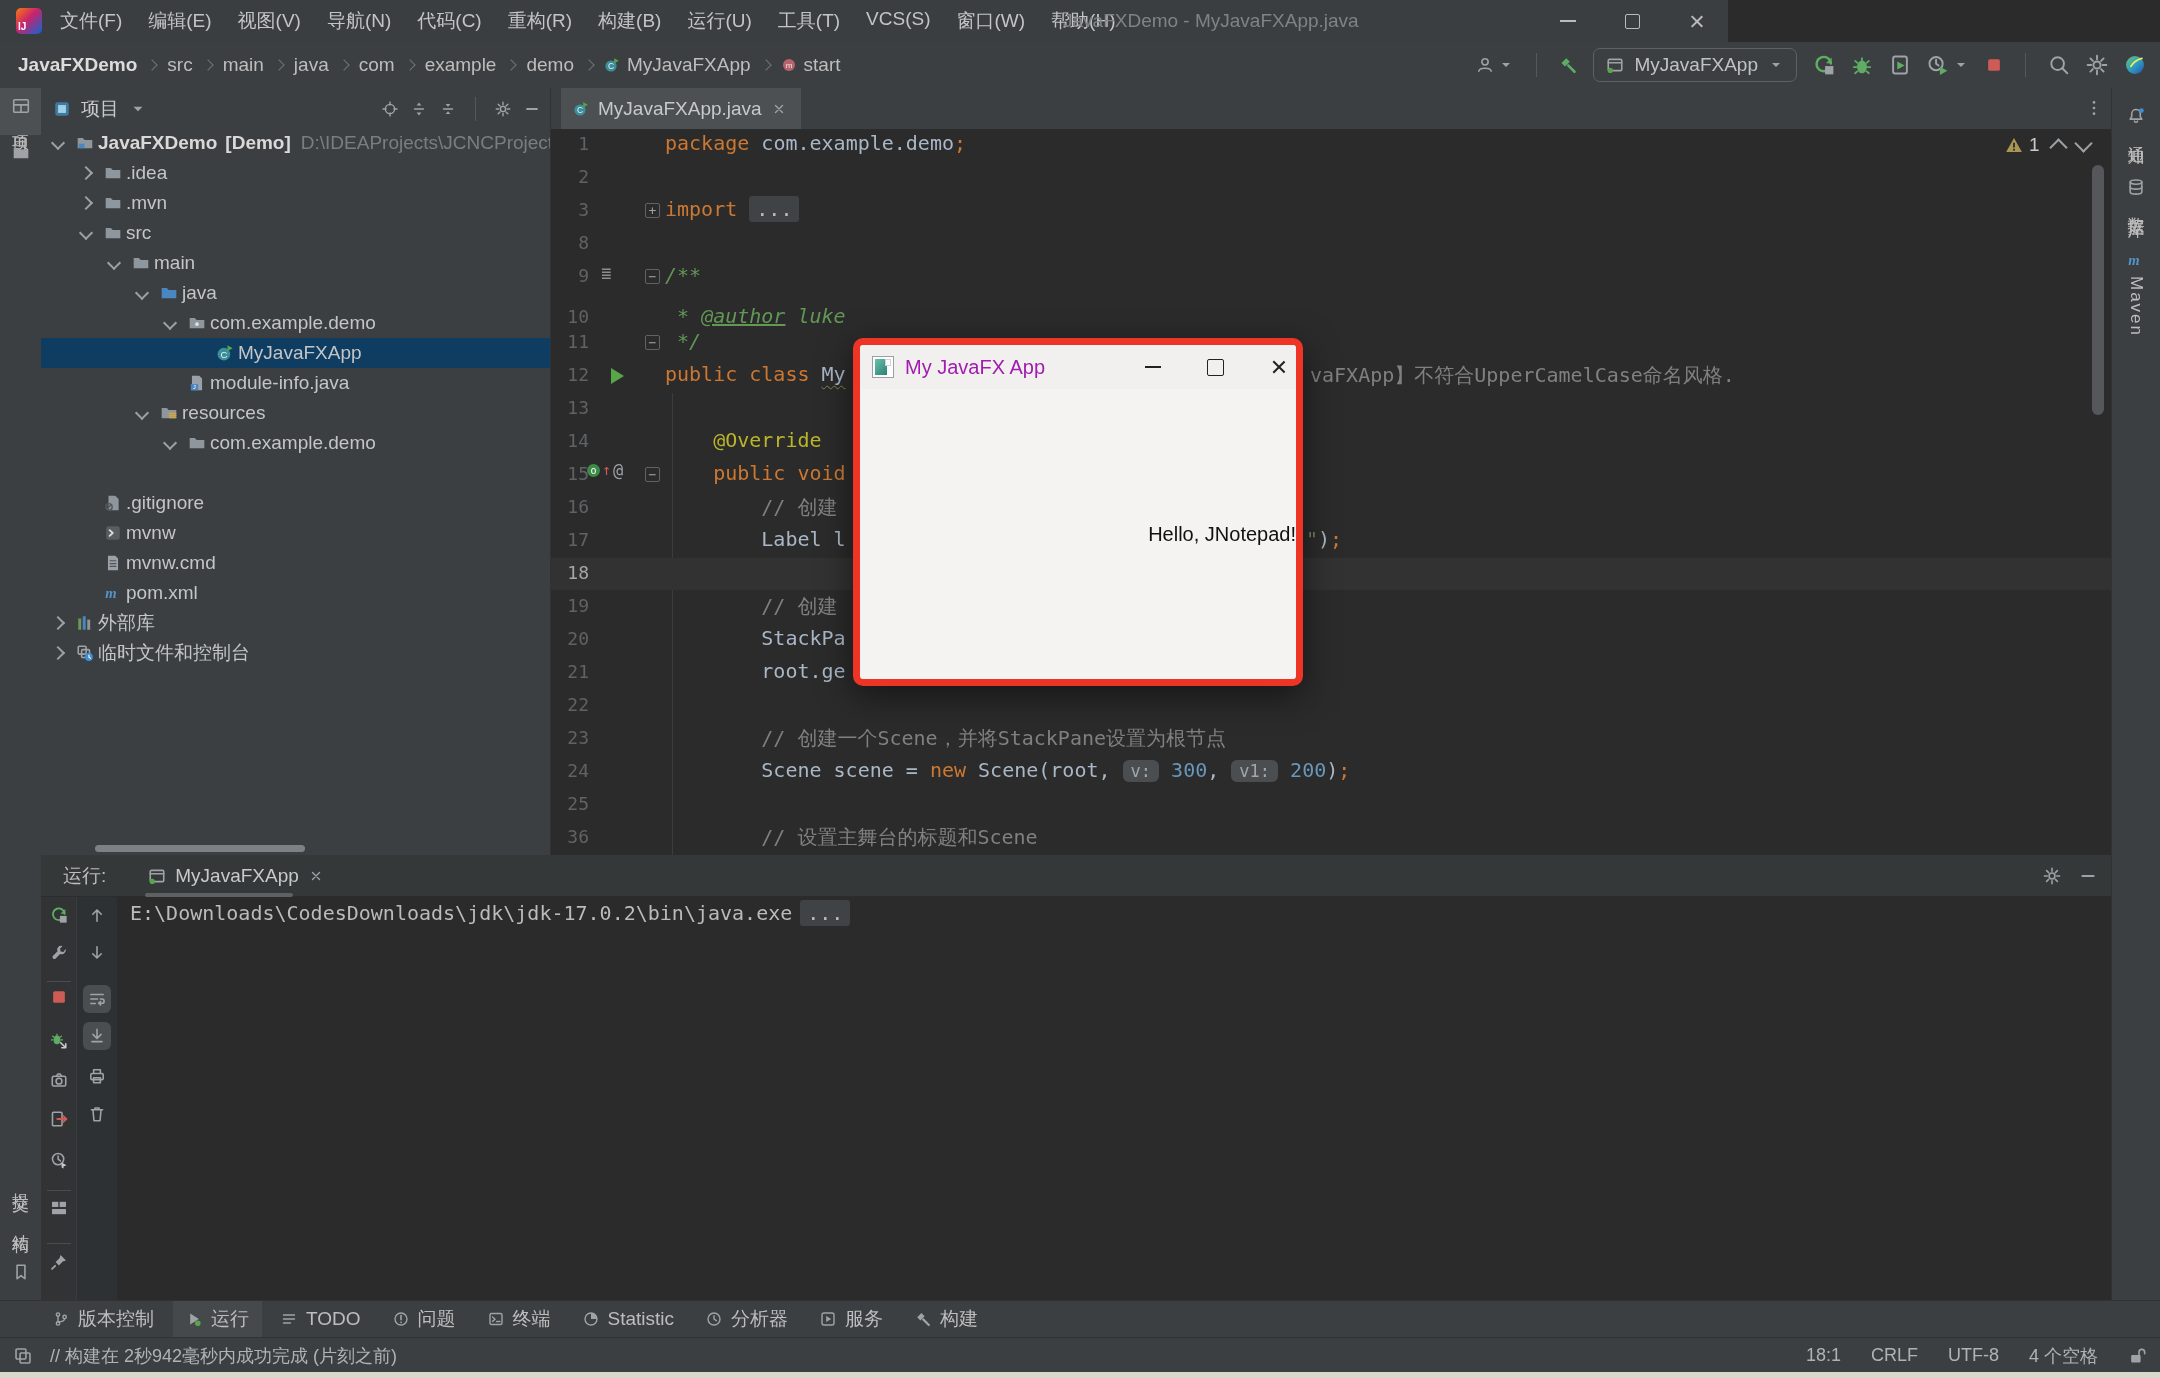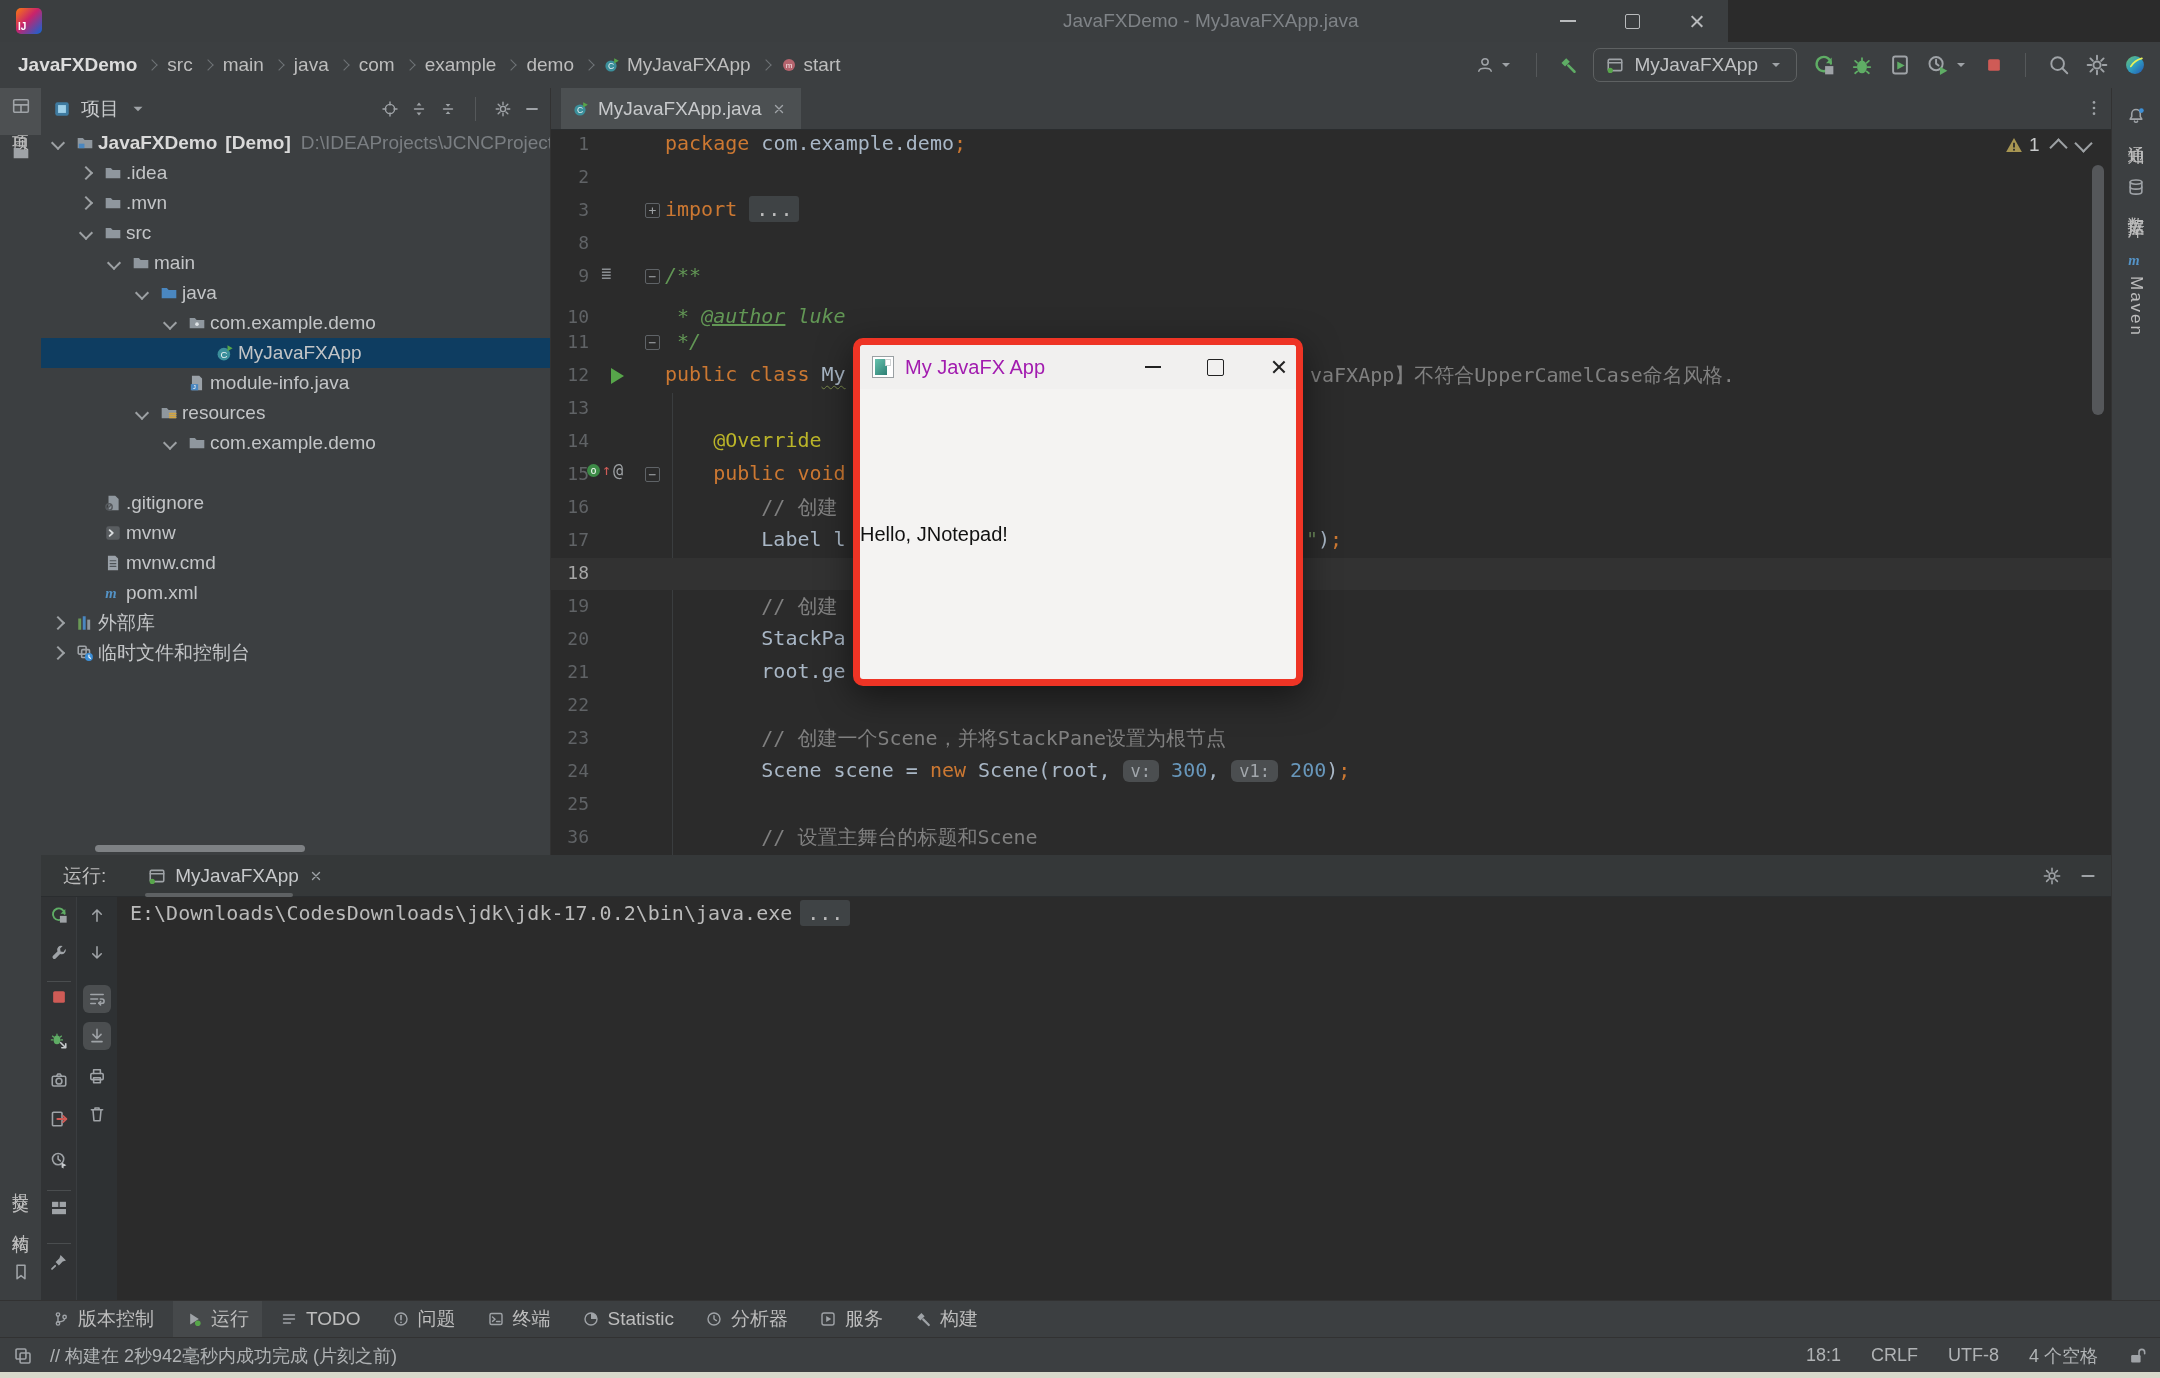--- a/index.html
+++ b/index.html
@@ -145,29 +145,43 @@
   .fxicon{width:22px;height:22px;border:1px solid #9aa0a3;background:#fff;margin:0 11px 0 12px;position:relative;box-sizing:border-box;}
   .fxicon::before{content:"";position:absolute;left:2px;top:2px;width:12px;height:16px;background:linear-gradient(135deg,#66c2ad,#2e7f74);}
   .fxicon::after{content:"";position:absolute;right:2px;top:2px;width:4px;height:5px;background:#fff;border:1px solid #d0d3d4;}
   #fxtitle .t{font-size:20px;color:#a21caf;}
   #fxbtns{position:absolute;right:10px;top:7px;display:flex;gap:46px;align-items:center;height:30px;}
   .fx-min{width:16px;height:2px;background:#222;}
   .fx-max{width:15px;height:15px;border:1.6px solid #222;border-radius:2px;}
   .fx-x{position:relative;width:16px;height:16px;}
   .fx-x::before,.fx-x::after{content:"";position:absolute;left:7.5px;top:0;width:1.6px;height:16px;background:#222;}
   .fx-x::before{transform:rotate(45deg);} .fx-x::after{transform:rotate(-45deg);}
-  #fxcontent{height:290px;display:flex;align-items:center;justify-content:flex-start;}
+  #fxcontent{height:290px;display:flex;align-items:center;justify-content:flex-end;}
   #fxlabel{font-size:20px;color:#111;}
 </style>
 </head>
 <body>
 
 <div id="titlebar">
   <div class="logo">
       <span>IJ</span>
+    </div>
+  <div id="menubar">
+      <span class="menu-item">文件(F)</span>
+      <span class="menu-item">编辑(E)</span>
+      <span class="menu-item">视图(V)</span>
+      <span class="menu-item">导航(N)</span>
+      <span class="menu-item">代码(C)</span>
+      <span class="menu-item">重构(R)</span>
+      <span class="menu-item">构建(B)</span>
+      <span class="menu-item">运行(U)</span>
+      <span class="menu-item">工具(T)</span>
+      <span class="menu-item">VCS(S)</span>
+      <span class="menu-item">窗口(W)</span>
+      <span class="menu-item">帮助(H)</span>
     </div>
   <div id="wintitle">JavaFXDemo - MyJavaFXApp.java</div>
   <div class="winctl">
     <div class="wbtn">
         <div class="ic-min"></div>
       </div>
     <div class="wbtn">
         <div class="ic-restore"></div>
       </div>
     <div class="wbtn">

